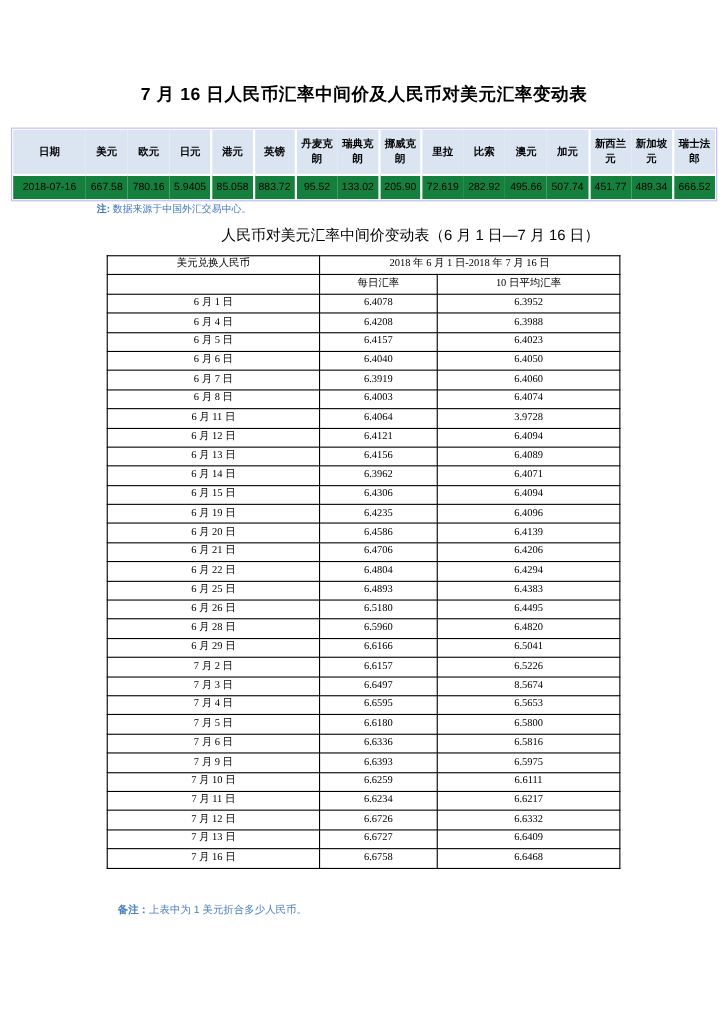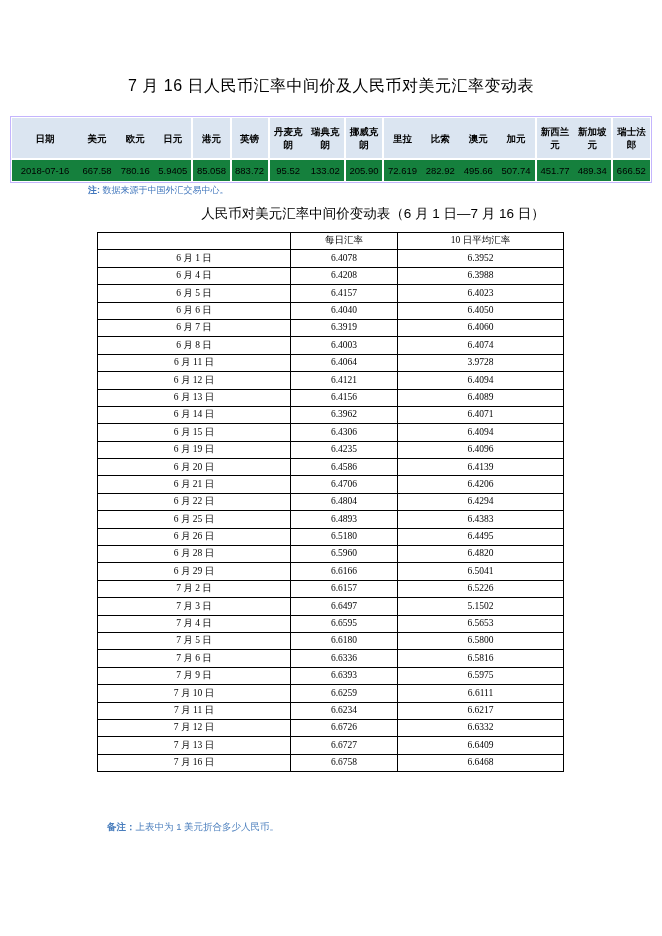--- a/index.html
+++ b/index.html
@@ -6,21 +6,21 @@
   .page {
     position:relative; width:662px; height:936px; margin:0 auto;
     background:#ffffff; overflow:hidden;
     font-family:"Liberation Sans", sans-serif; color:#000;
   }
 
   
   .title1 {
     position:absolute; top:76px; left:0; width:100%;
     margin:0; text-align:center;
-    font-size:16px; font-weight:normal; letter-spacing:0.5px;
+    font-size:16px; font-weight:bold; letter-spacing:0.5px;
   }
 
   
   .t1wrap {
     position:absolute; top:116px; left:10px; width:642px;
     box-sizing:border-box; border:1px solid #c4b5fd; background:#fff; padding:1px;
   }
   .t1 { width:100%; border-collapse:collapse; table-layout:fixed; font-size:9.5px; }
   .t1 th {
     background:#dbe5f1; font-weight:bold; text-align:center; vertical-align:middle;
@@ -133,20 +133,24 @@
   <h2 class="title2">人民币对美元汇率中间价变动表（6 月 1 日—7 月 16 日）</h2>
 
   <table class="t2">
     <colgroup>
         <col class="c1">
         <col class="c2">
         <col class="c3">
       </colgroup>
     <thead>
       <tr>
+        <th>美元兑换人民币</th>
+        <th colspan="2">2018 年 6 月 1 日-2018 年 7 月 16 日</th>
+      </tr>
+      <tr>
         <th></th>
         <th>每日汇率</th>
         <th>10 日平均汇率</th>
       </tr>
     </thead>
     <tbody>
 
     <tr>
         <td>6 月 1 日</td>
         <td>6.4078</td>
@@ -243,21 +247,21 @@
         <td>6.5041</td>
       </tr>
         <tr>
         <td>7 月 2 日</td>
         <td>6.6157</td>
         <td>6.5226</td>
       </tr>
         <tr>
         <td>7 月 3 日</td>
         <td>6.6497</td>
-        <td>5.1502</td>
+        <td>8.5674</td>
       </tr>
         <tr>
         <td>7 月 4 日</td>
         <td>6.6595</td>
         <td>6.5653</td>
       </tr>
         <tr>
         <td>7 月 5 日</td>
         <td>6.6180</td>
         <td>6.5800</td>

